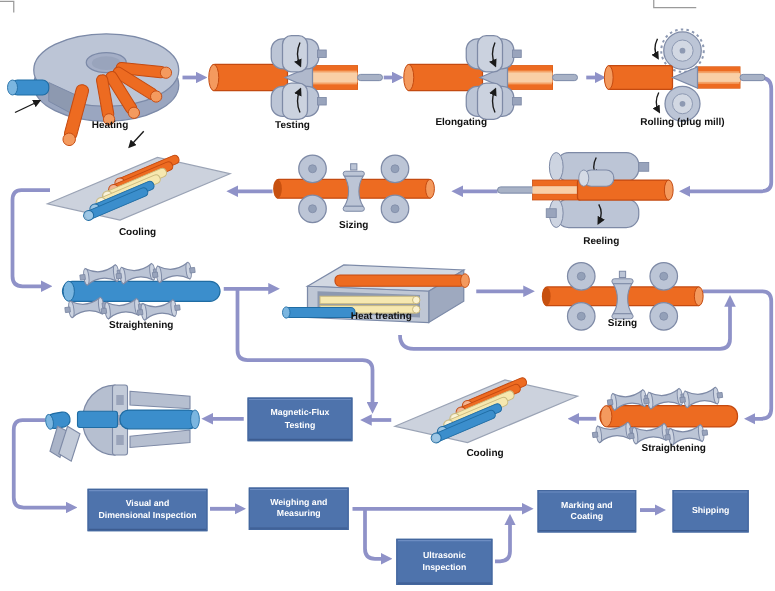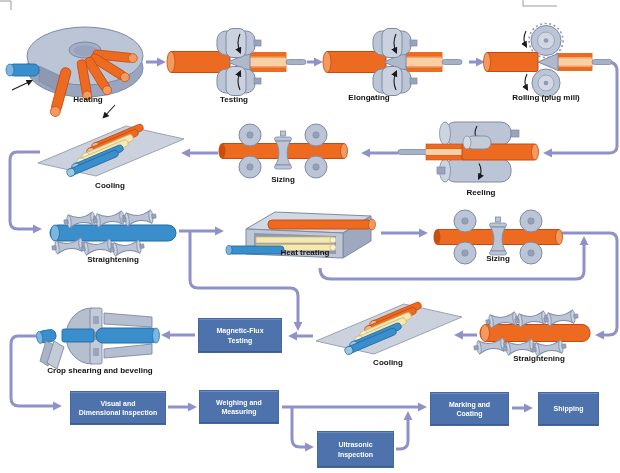--- a/index.html
+++ b/index.html
@@ -278,21 +278,20 @@
 <div class="lbl" style="left:334px;top:93px;width:70px">Elongating</div>
 <div class="lbl" style="left:494px;top:93px;width:104px">Rolling (plug mill)</div>
 <div class="lbl" style="left:446px;top:188px;width:70px">Reeling</div>
 <div class="lbl" style="left:248px;top:175px;width:70px">Sizing</div>
 <div class="lbl" style="left:75px;top:181px;width:70px">Cooling</div>
 <div class="lbl" style="left:60px;top:255px;width:106px">Straightening</div>
 <div class="lbl" style="left:252px;top:248px;width:106px">Heat treating</div>
 <div class="lbl" style="left:463px;top:254px;width:70px">Sizing</div>
 <div class="lbl" style="left:486px;top:354px;width:106px">Straightening</div>
 <div class="lbl" style="left:353px;top:358px;width:70px">Cooling</div>
-<div class="lbl" style="left:28px;top:366px;width:144px">Crop shearing and beveling</div>
 
 <div class="pbox" style="left:198px;top:318px;width:84px;height:35px">
   <span>Magnetic-Flux</span>
   <span>Testing</span>
 </div>
 <div class="pbox" style="left:70px;top:391px;width:96px;height:34px">
   <span>Visual and</span>
   <span>Dimensional Inspection</span>
 </div>
 <div class="pbox" style="left:199px;top:390px;width:80px;height:34px">

